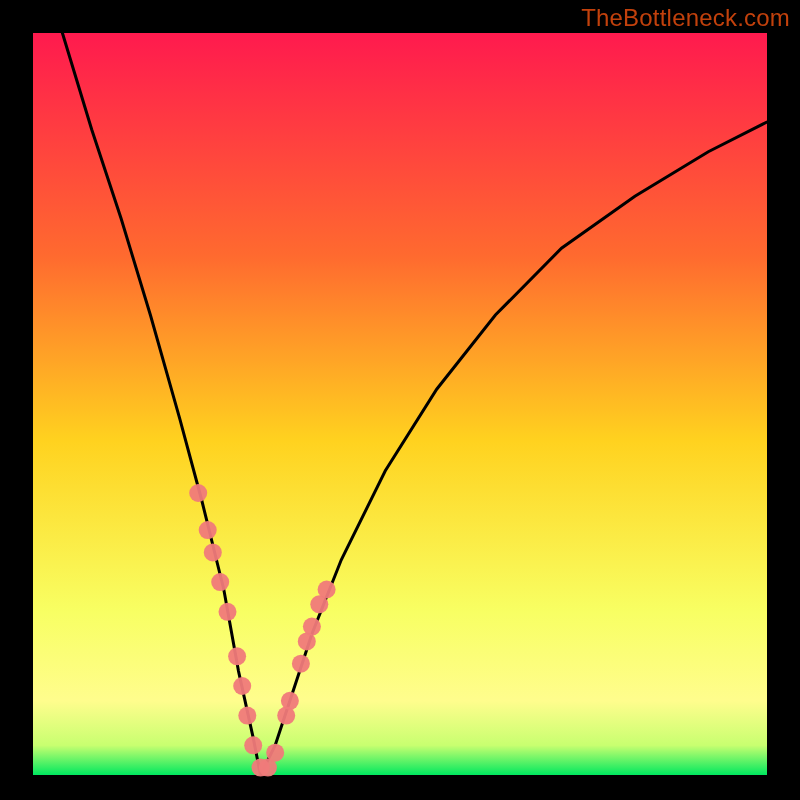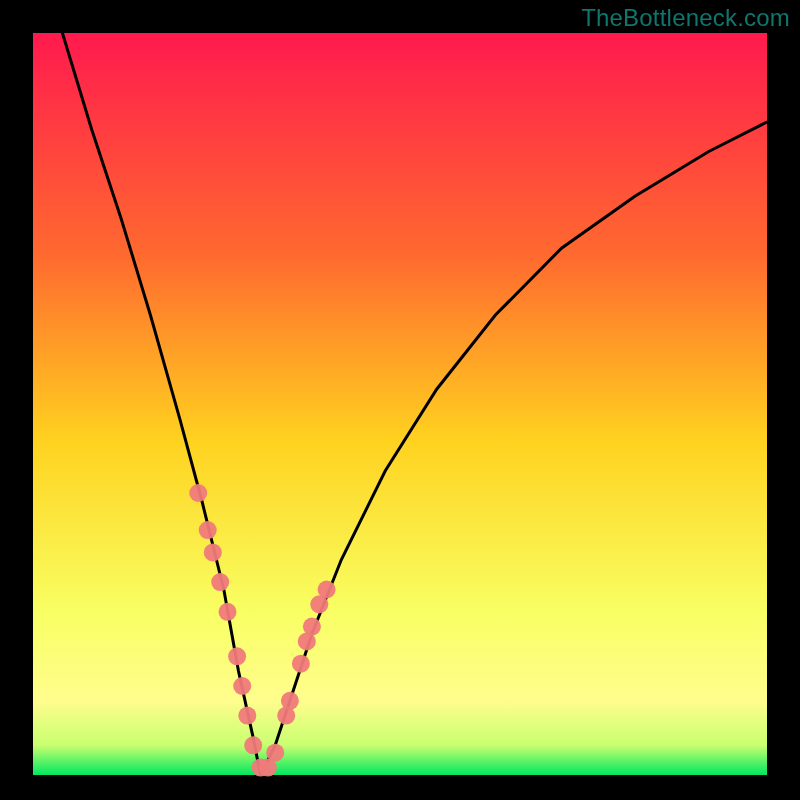--- a/index.html
+++ b/index.html
@@ -14,21 +14,21 @@
   .frame {
     position: relative;
     width: 800px;
     height: 800px;
     background: #000;
   }
   .watermark {
     position: absolute;
     top: 4px;
     right: 10px;
-    color: #0f766e;
+    color: #c2410c;
     font-size: 24px;
     font-weight: 400;
     letter-spacing: 0.2px;
     user-select: none;
   }
   svg {
     display: block;
   }
 </style>
 </head>

